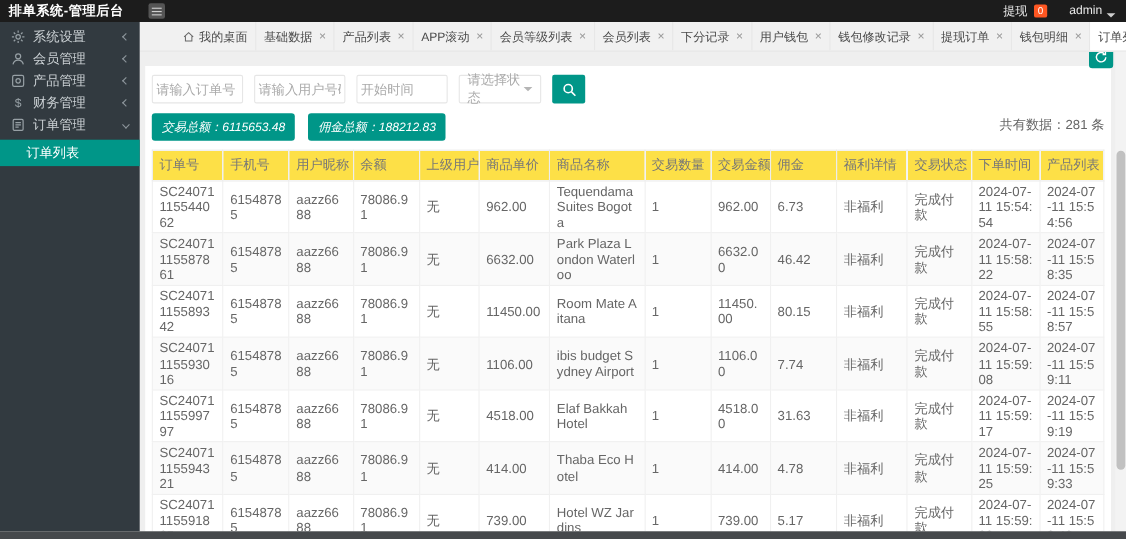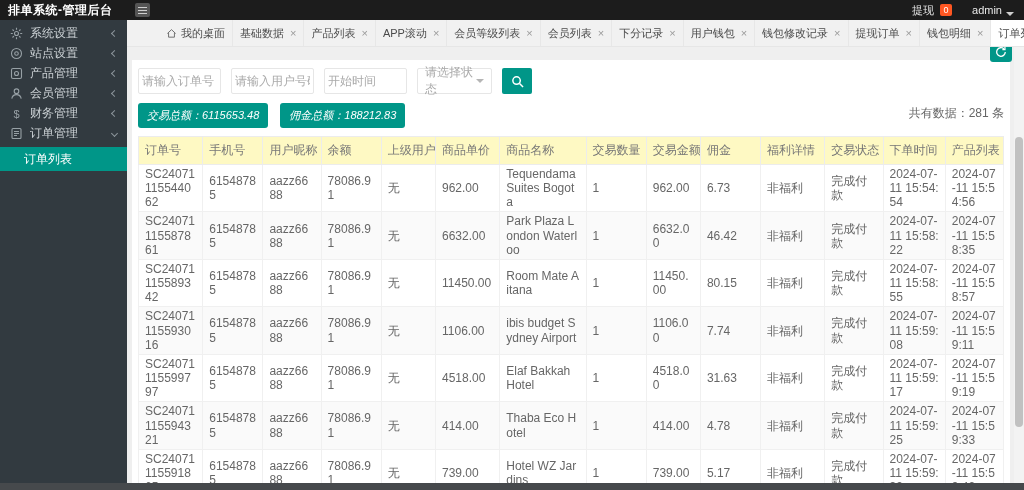--- a/index.html
+++ b/index.html
@@ -50,21 +50,21 @@
   .f-select .sel-caret { margin-left:auto; width:0; height:0; border-left:4px solid transparent; border-right:4px solid transparent; border-top:4px solid #b5b5b5; }
   .search-btn { width:30px; height:26px; background:#009688; border:none; border-radius:2px; display:flex; align-items:center; justify-content:center; cursor:pointer; }
   .search-btn svg { width:13px; height:13px; stroke:#fff; fill:none; stroke-width:1.6; }
 
   .stats-row { display:flex; align-items:center; gap:12px; margin-top:9px; }
   .stat-badge { background:#009688; color:#fff; font-size:11px; padding:5px 9px; border-radius:3px; white-space:nowrap;font-style:italic; }
   .record-count { margin-left:auto; font-size:12px; color:#666; align-self:flex-start; padding-top:2px; }
 
   
   table.grid { width:100%; border-collapse:collapse; table-layout:fixed; margin-top:8px; }
-  .grid th { background:#fef9c3; color:#777; font-weight:normal; font-size:12px; text-align:left; padding:5px 6px; border:1px solid #ececec; white-space:nowrap; overflow:hidden; }
+  .grid th { background:#fde047; color:#777; font-weight:normal; font-size:12px; text-align:left; padding:5px 6px; border:1px solid #ececec; white-space:nowrap; overflow:hidden; }
   .grid td { font-size:12px; color:#666; padding:2px 6px; border:1px solid #f0f0f0; word-break:break-all; line-height:1.18; vertical-align:middle; }
   .grid tbody tr:nth-child(even) td { background:#fafafa; }
 
   
   .v-scroll { position:absolute; top:47px; right:0; width:10px; bottom:7px; background:#f3f3f3; z-index:15; }
   .v-thumb { position:absolute; top:90px; left:1px; width:8px; height:290px; background:#c1c1c1; border-radius:4px; cursor:pointer; }
   .bottom-strip { position:absolute; left:0; bottom:0; width:1024px; height:7px; background:#46494c; z-index:40; }
 </style>
 </head>
 <body>
@@ -94,45 +94,35 @@
             <circle cx="6.5" cy="6.5" r="2"></circle>
             <path d="M6.5 .8v2M6.5 10.2v2M.8 6.5h2M10.2 6.5h2M2.5 2.5l1.4 1.4M9.1 9.1l1.4 1.4M10.5 2.5L9.1 3.9M3.9 9.1l-1.4 1.4"></path>
           </svg>
         </span>
         <span class="s-label">系统设置</span>
         <span class="chev left"></span>
       </div>
       <div class="side-item">
         <span class="s-icon">
           <svg viewBox="0 0 13 13">
-            <circle cx="6.5" cy="6.5" r="5"></circle>
-            <circle cx="6.5" cy="6.5" r="1.8"></circle>
-          </svg>
-        </span>
-        <span class="s-label">站点设置</span>
+            <circle cx="6.5" cy="4.2" r="2.3"></circle>
+            <path d="M1.8 11.6c.5-2.6 2.4-4 4.7-4s4.2 1.4 4.7 4"></path>
+          </svg>
+        </span>
+        <span class="s-label">会员管理</span>
         <span class="chev left"></span>
       </div>
       <div class="side-item">
         <span class="s-icon">
           <svg viewBox="0 0 13 13">
             <rect x="1.5" y="1.5" width="10" height="10" rx="1.5"></rect>
             <circle cx="6.5" cy="6.5" r="2"></circle>
           </svg>
         </span>
         <span class="s-label">产品管理</span>
-        <span class="chev left"></span>
-      </div>
-      <div class="side-item">
-        <span class="s-icon">
-          <svg viewBox="0 0 13 13">
-            <circle cx="6.5" cy="4.2" r="2.3"></circle>
-            <path d="M1.8 11.6c.5-2.6 2.4-4 4.7-4s4.2 1.4 4.7 4"></path>
-          </svg>
-        </span>
-        <span class="s-label">会员管理</span>
         <span class="chev left"></span>
       </div>
       <div class="side-item">
         <span class="s-icon">
           <svg viewBox="0 0 13 13">
             <text x="6.5" y="10.5" text-anchor="middle" font-size="11" fill="#97a0a5" stroke="none">$</text>
           </svg>
         </span>
         <span class="s-label">财务管理</span>
         <span class="chev left"></span>

